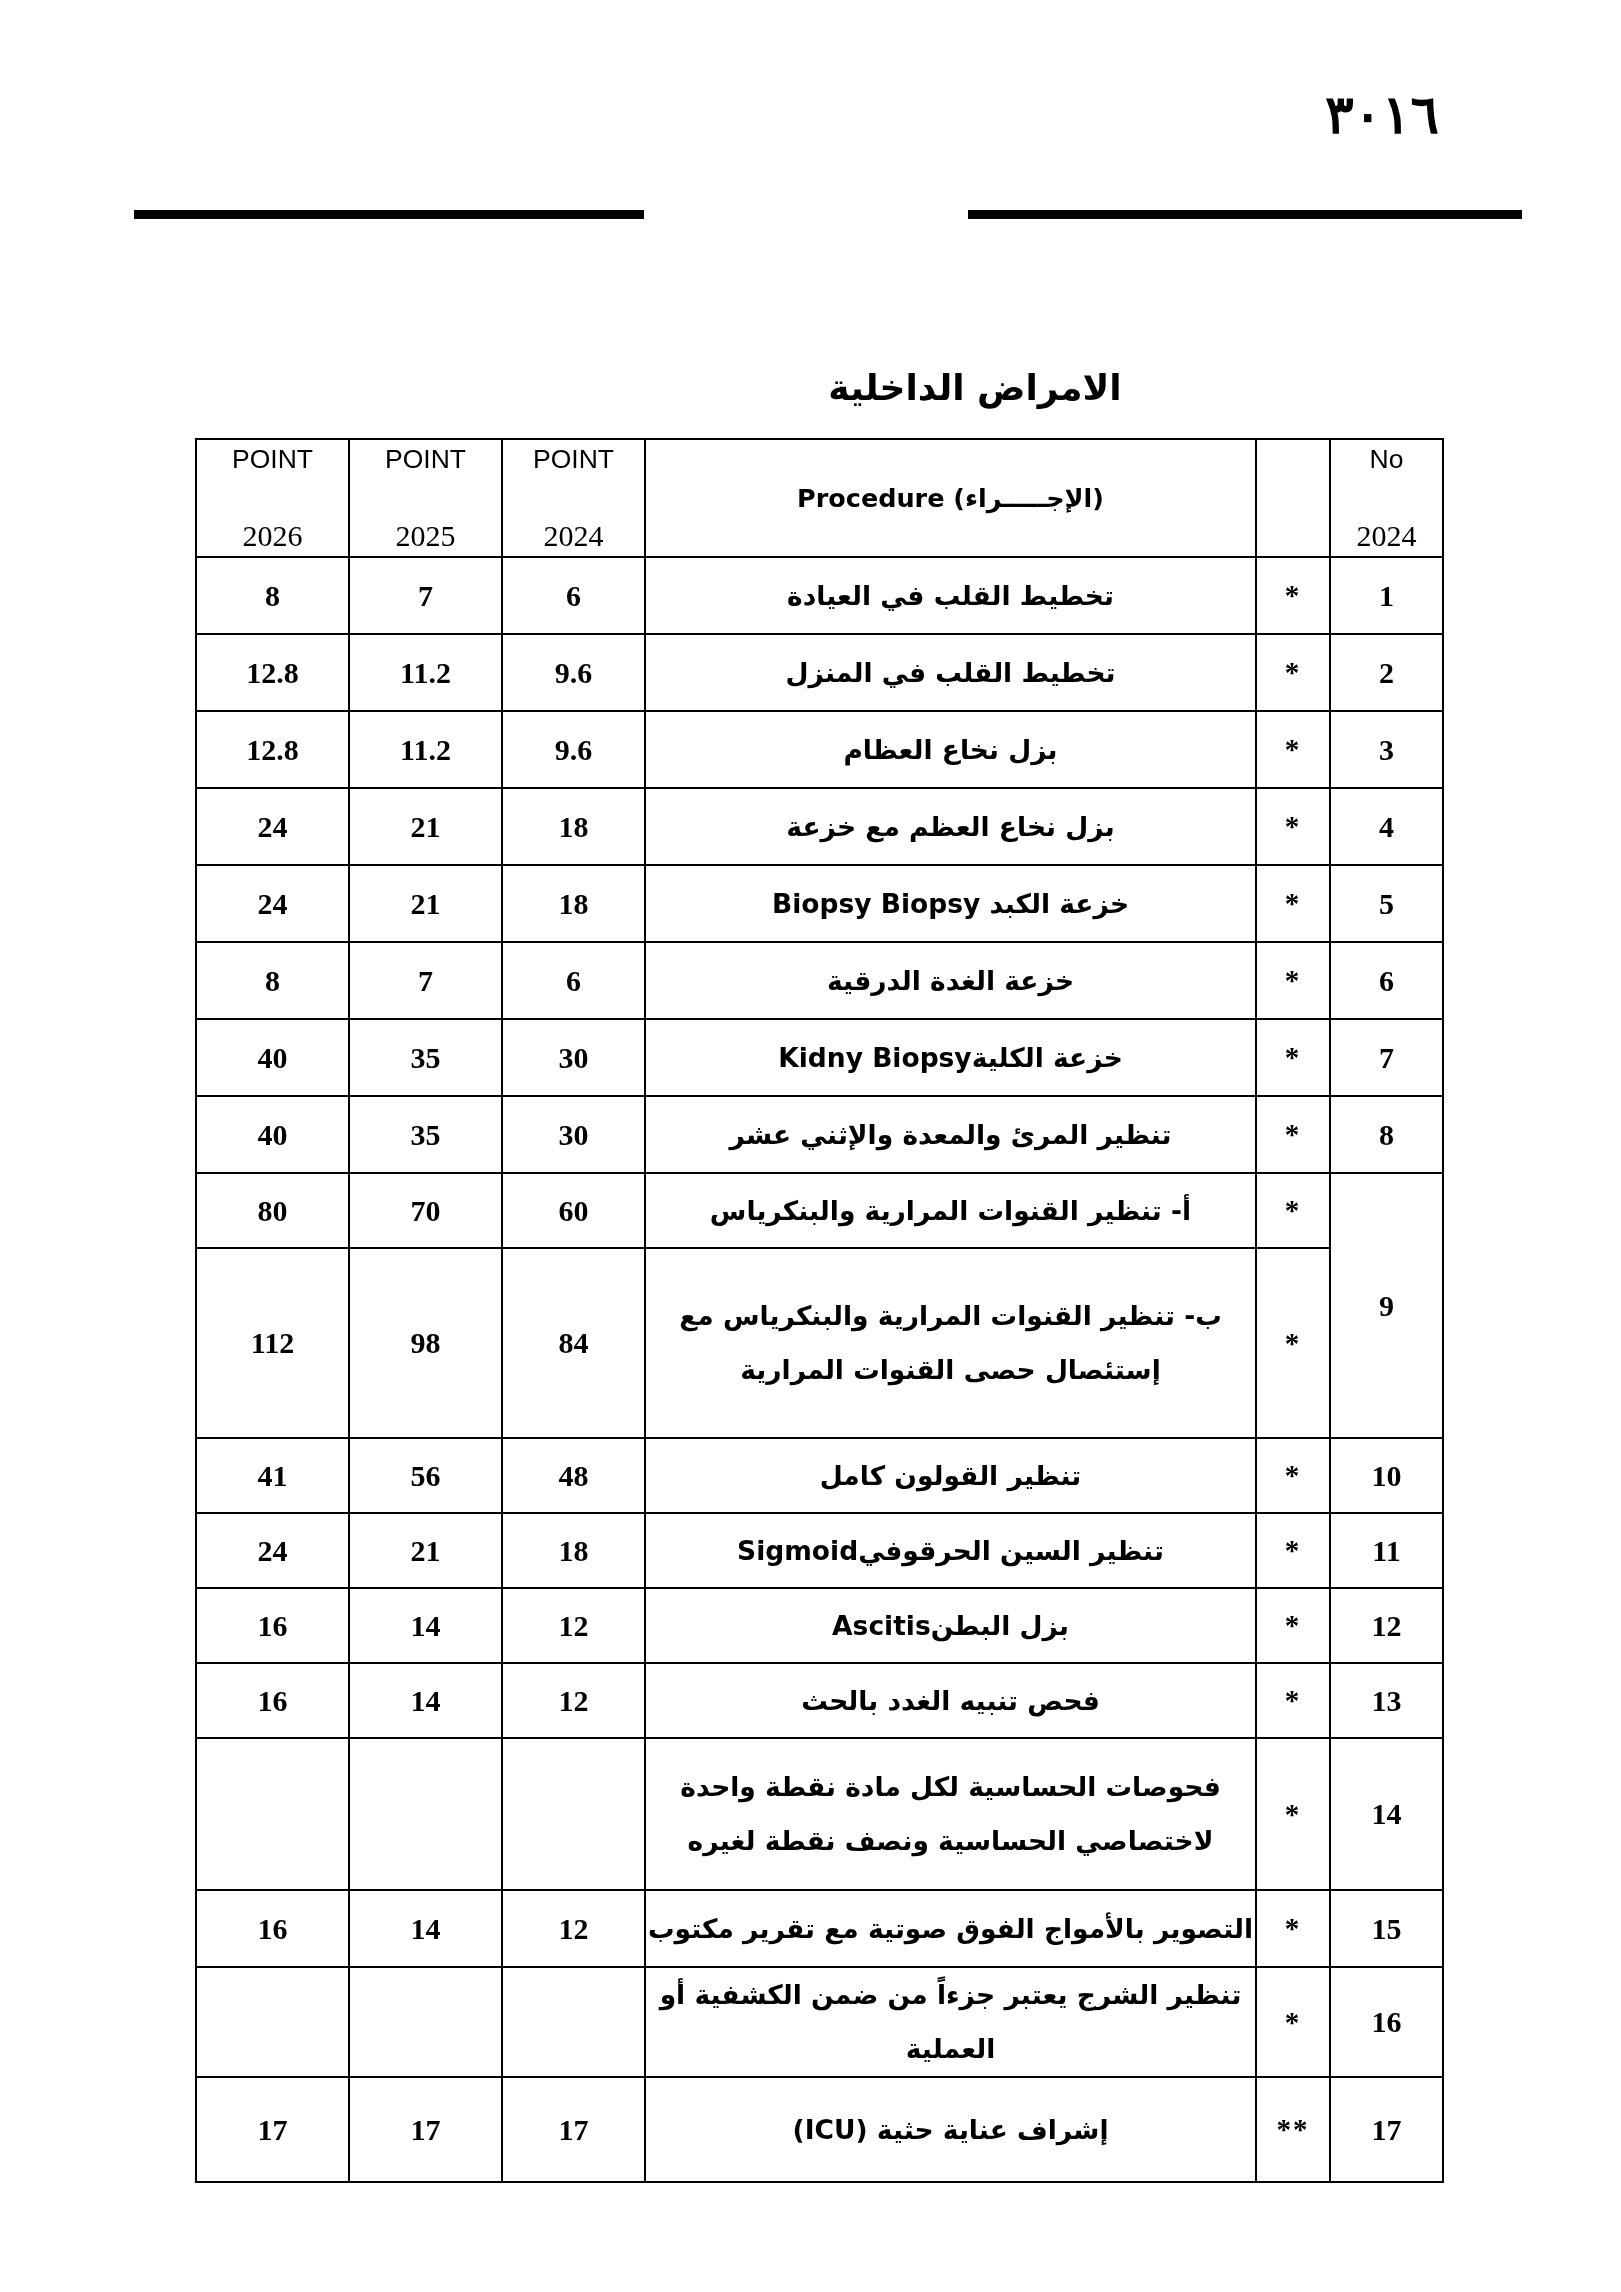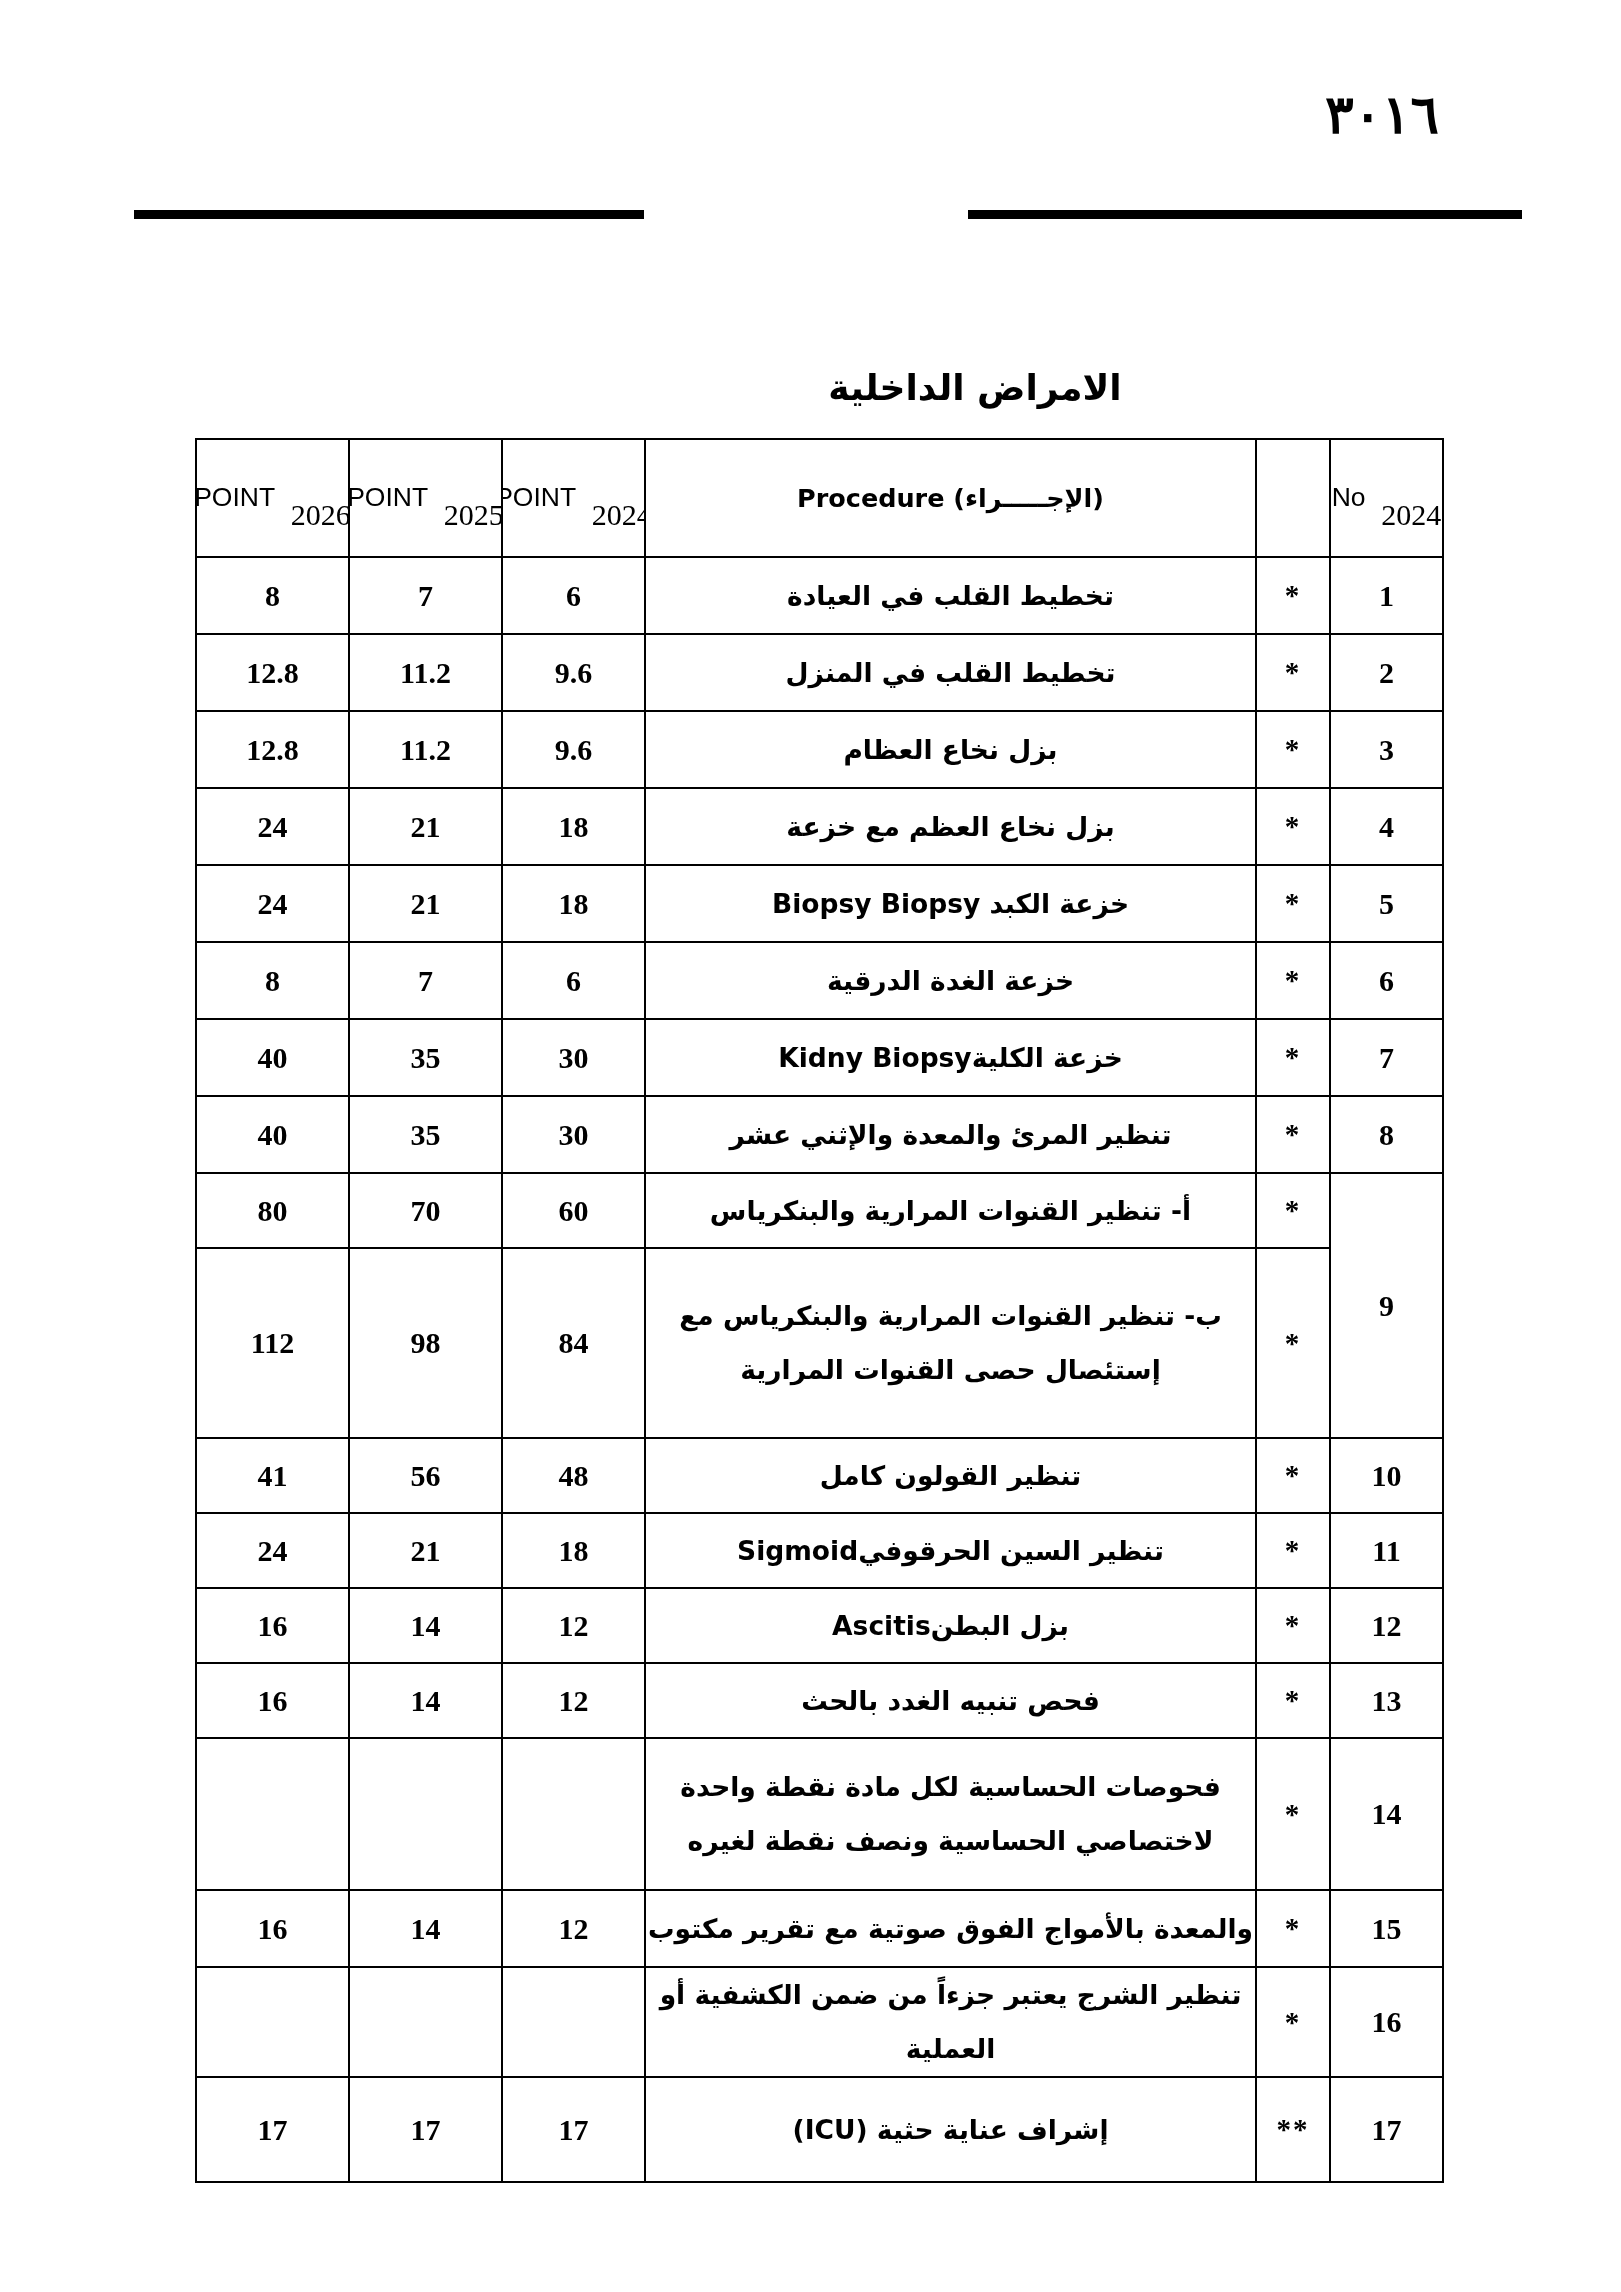--- a/index.html
+++ b/index.html
@@ -36,21 +36,21 @@
     position:absolute;left:195px;top:438px;width:1246px;
     border-collapse:collapse;table-layout:fixed;background:#fff;
     border:2.9px solid #000;
   }
   table.points td, table.points th{
     border-left:2px solid #000;border-right:2px solid #000;
     border-top:2.9px solid #000;border-bottom:2.9px solid #000;
     vertical-align:middle;text-align:center;padding:0;overflow:hidden;
   }
   thead th{border-bottom:3.9px solid #000;height:116px;}
-  .th-stack{display:flex;flex-direction:row;align-items:center;justify-content:center;gap:15.7px;}
+  .th-stack{display:flex;flex-direction:column;align-items:center;justify-content:center;gap:15.7px;}
   .th-label{font-family:"Liberation Sans",sans-serif;font-weight:normal;font-size:26.5px;line-height:27.4px;}
   .th-year{font-family:"Liberation Serif",serif;font-weight:normal;font-size:30px;line-height:29px;margin-top:32px;}
   .th-proc{font-family:"Liberation Sans",sans-serif;font-weight:normal;font-size:26.5px;}
   .th-proc .ar{font-family:"DejaVu Sans",sans-serif;font-weight:bold;font-size:25.5px;}
 
   td.num{font-family:"Liberation Serif",serif;font-weight:bold;font-size:30px;}
   td.proc{
     direction:rtl;text-align:right;
     font-family:"DejaVu Sans",sans-serif;font-weight:bold;font-size:26.5px;
     line-height:54px;padding:0 19.6px 0 9.8px;
@@ -228,21 +228,21 @@
         <td class="num"></td>
         <td class="num"></td>
         <td class="proc">فحوصات الحساسية لكل مادة نقطة واحدة لاختصاصي الحساسية ونصف نقطة لغيره</td>
         <td class="star">*</td>
         <td class="rowno">14</td>
       </tr>
       <tr style="height:77px">
         <td class="num">16</td>
         <td class="num">14</td>
         <td class="num">12</td>
-        <td class="proc">والمعدة بالأمواج الفوق صوتية مع تقرير مكتوب</td>
+        <td class="proc">التصوير بالأمواج الفوق صوتية مع تقرير مكتوب</td>
         <td class="star">*</td>
         <td class="rowno">15</td>
       </tr>
       <tr style="height:90px">
         <td class="num"></td>
         <td class="num"></td>
         <td class="num"></td>
         <td class="proc">تنظير الشرج يعتبر جزءاً من ضمن الكشفية أو العملية</td>
         <td class="star">*</td>
         <td class="rowno">16</td>

